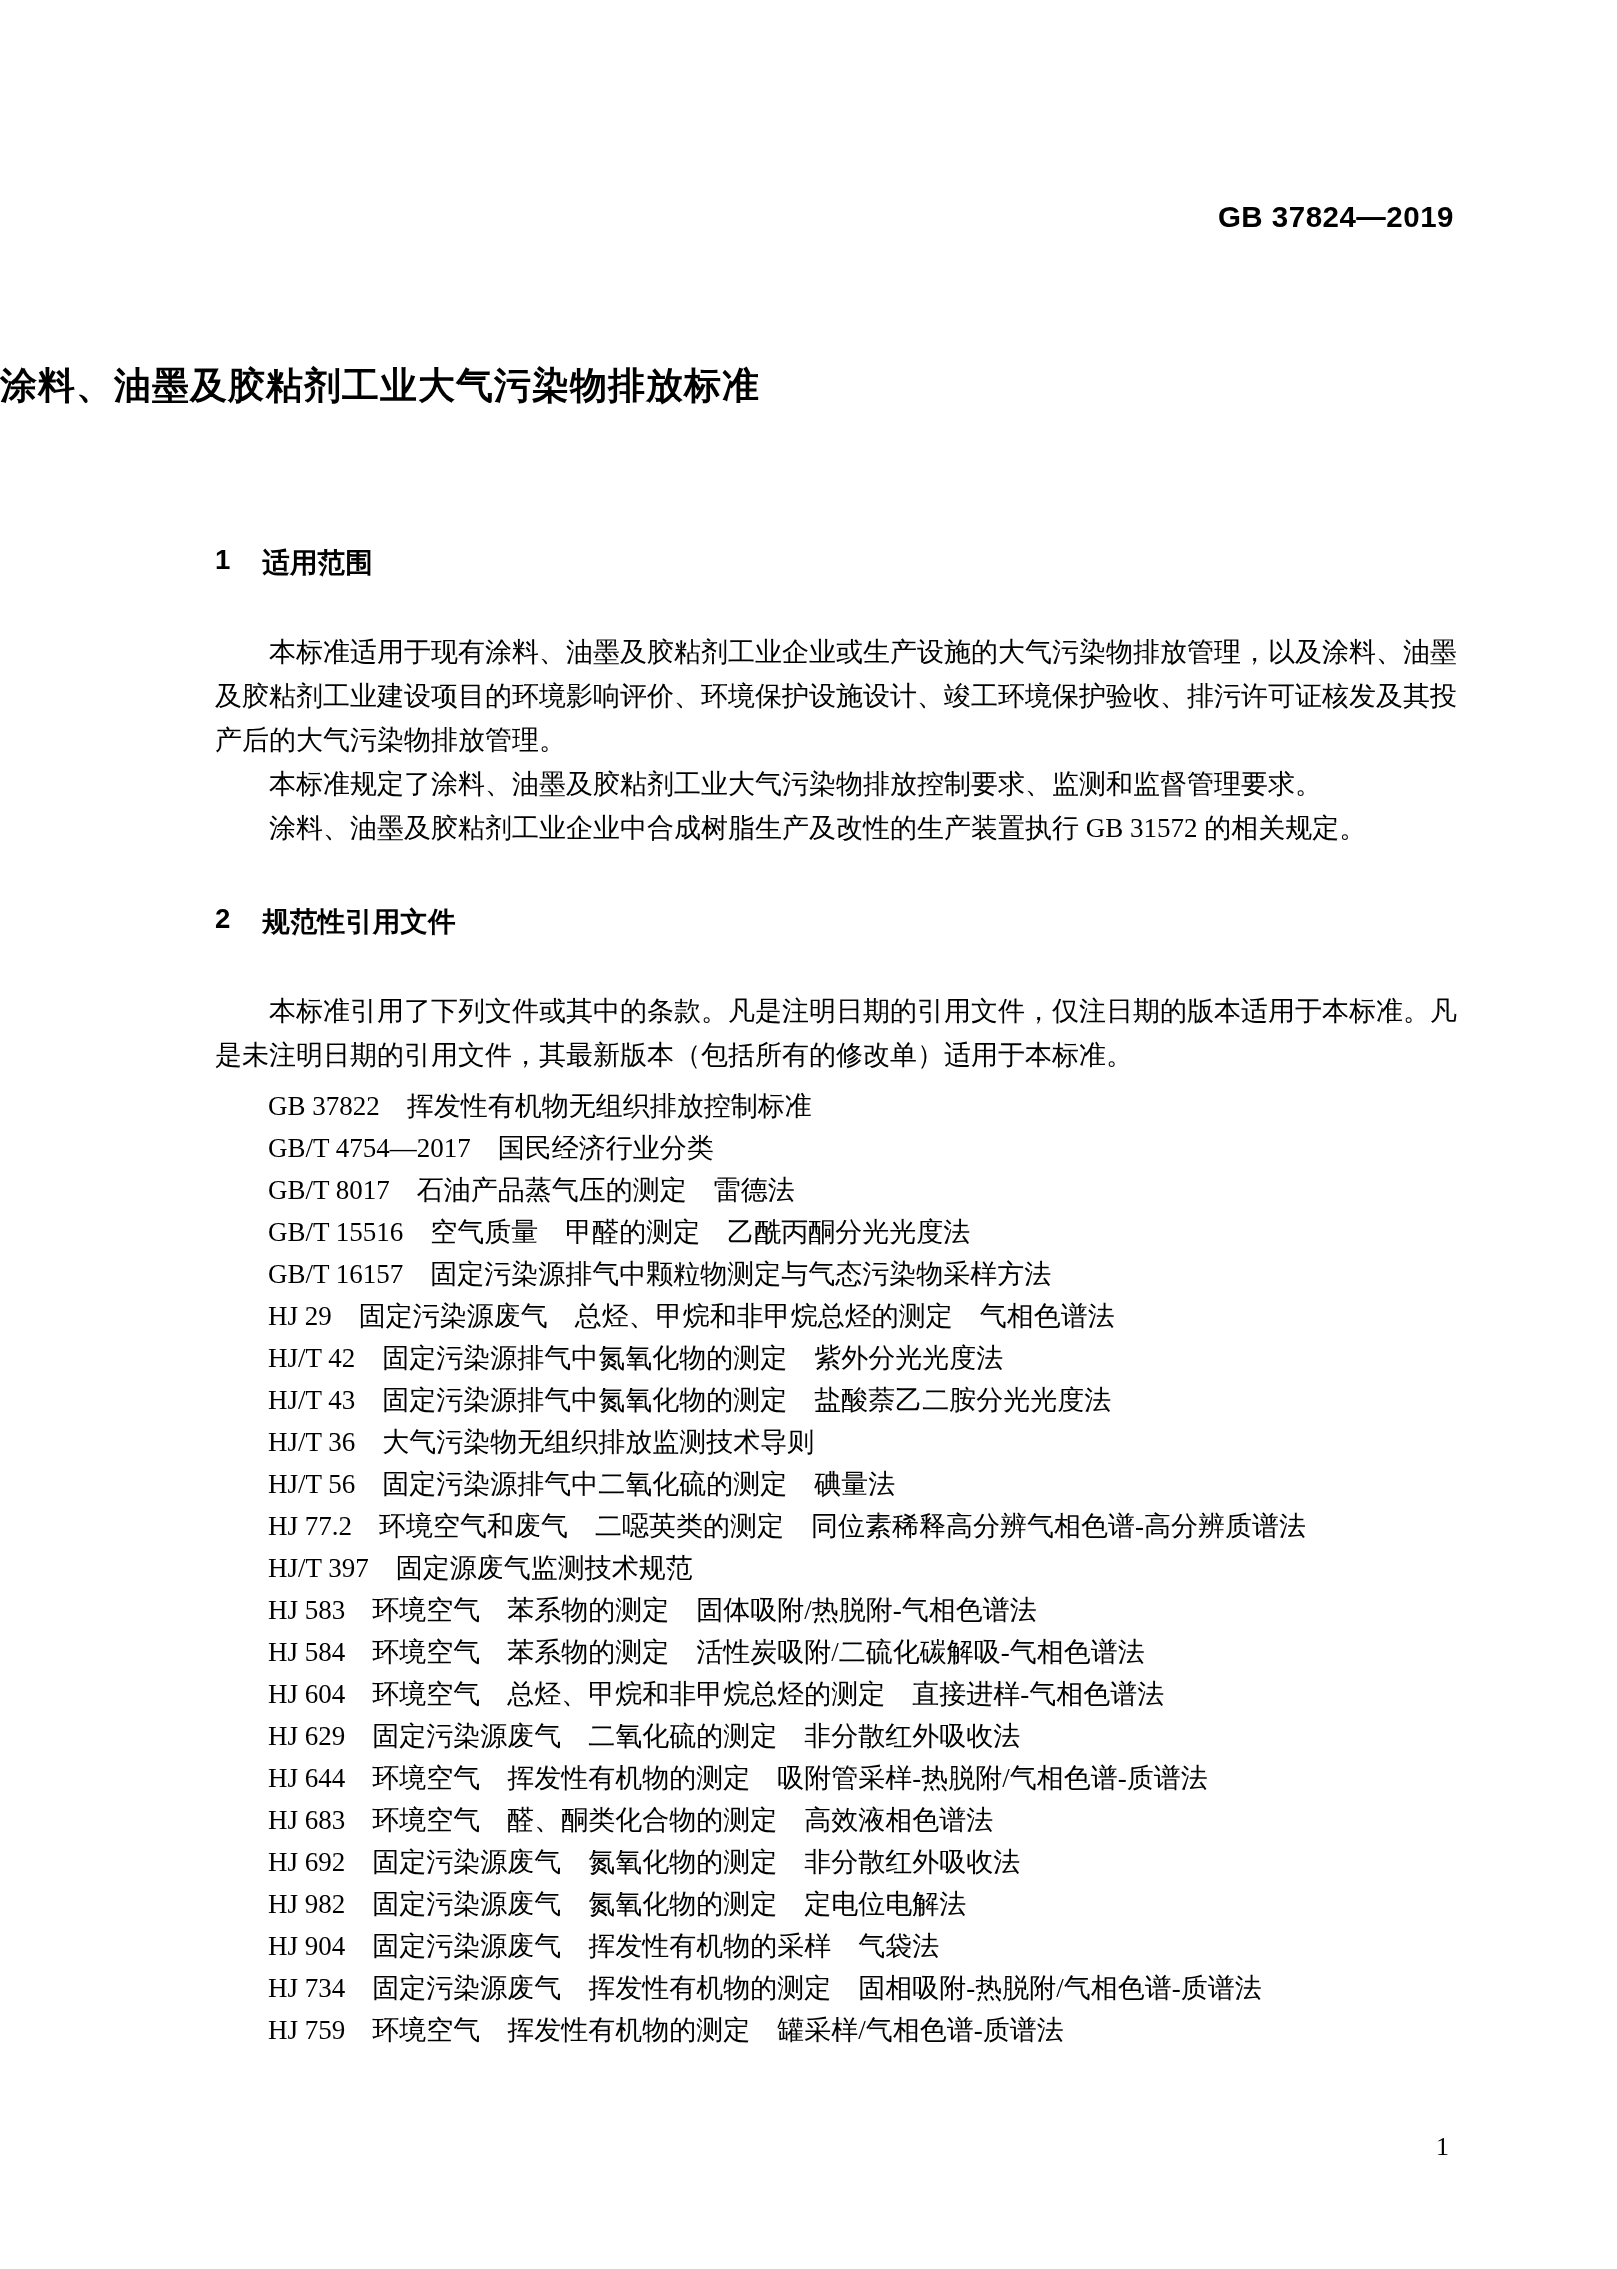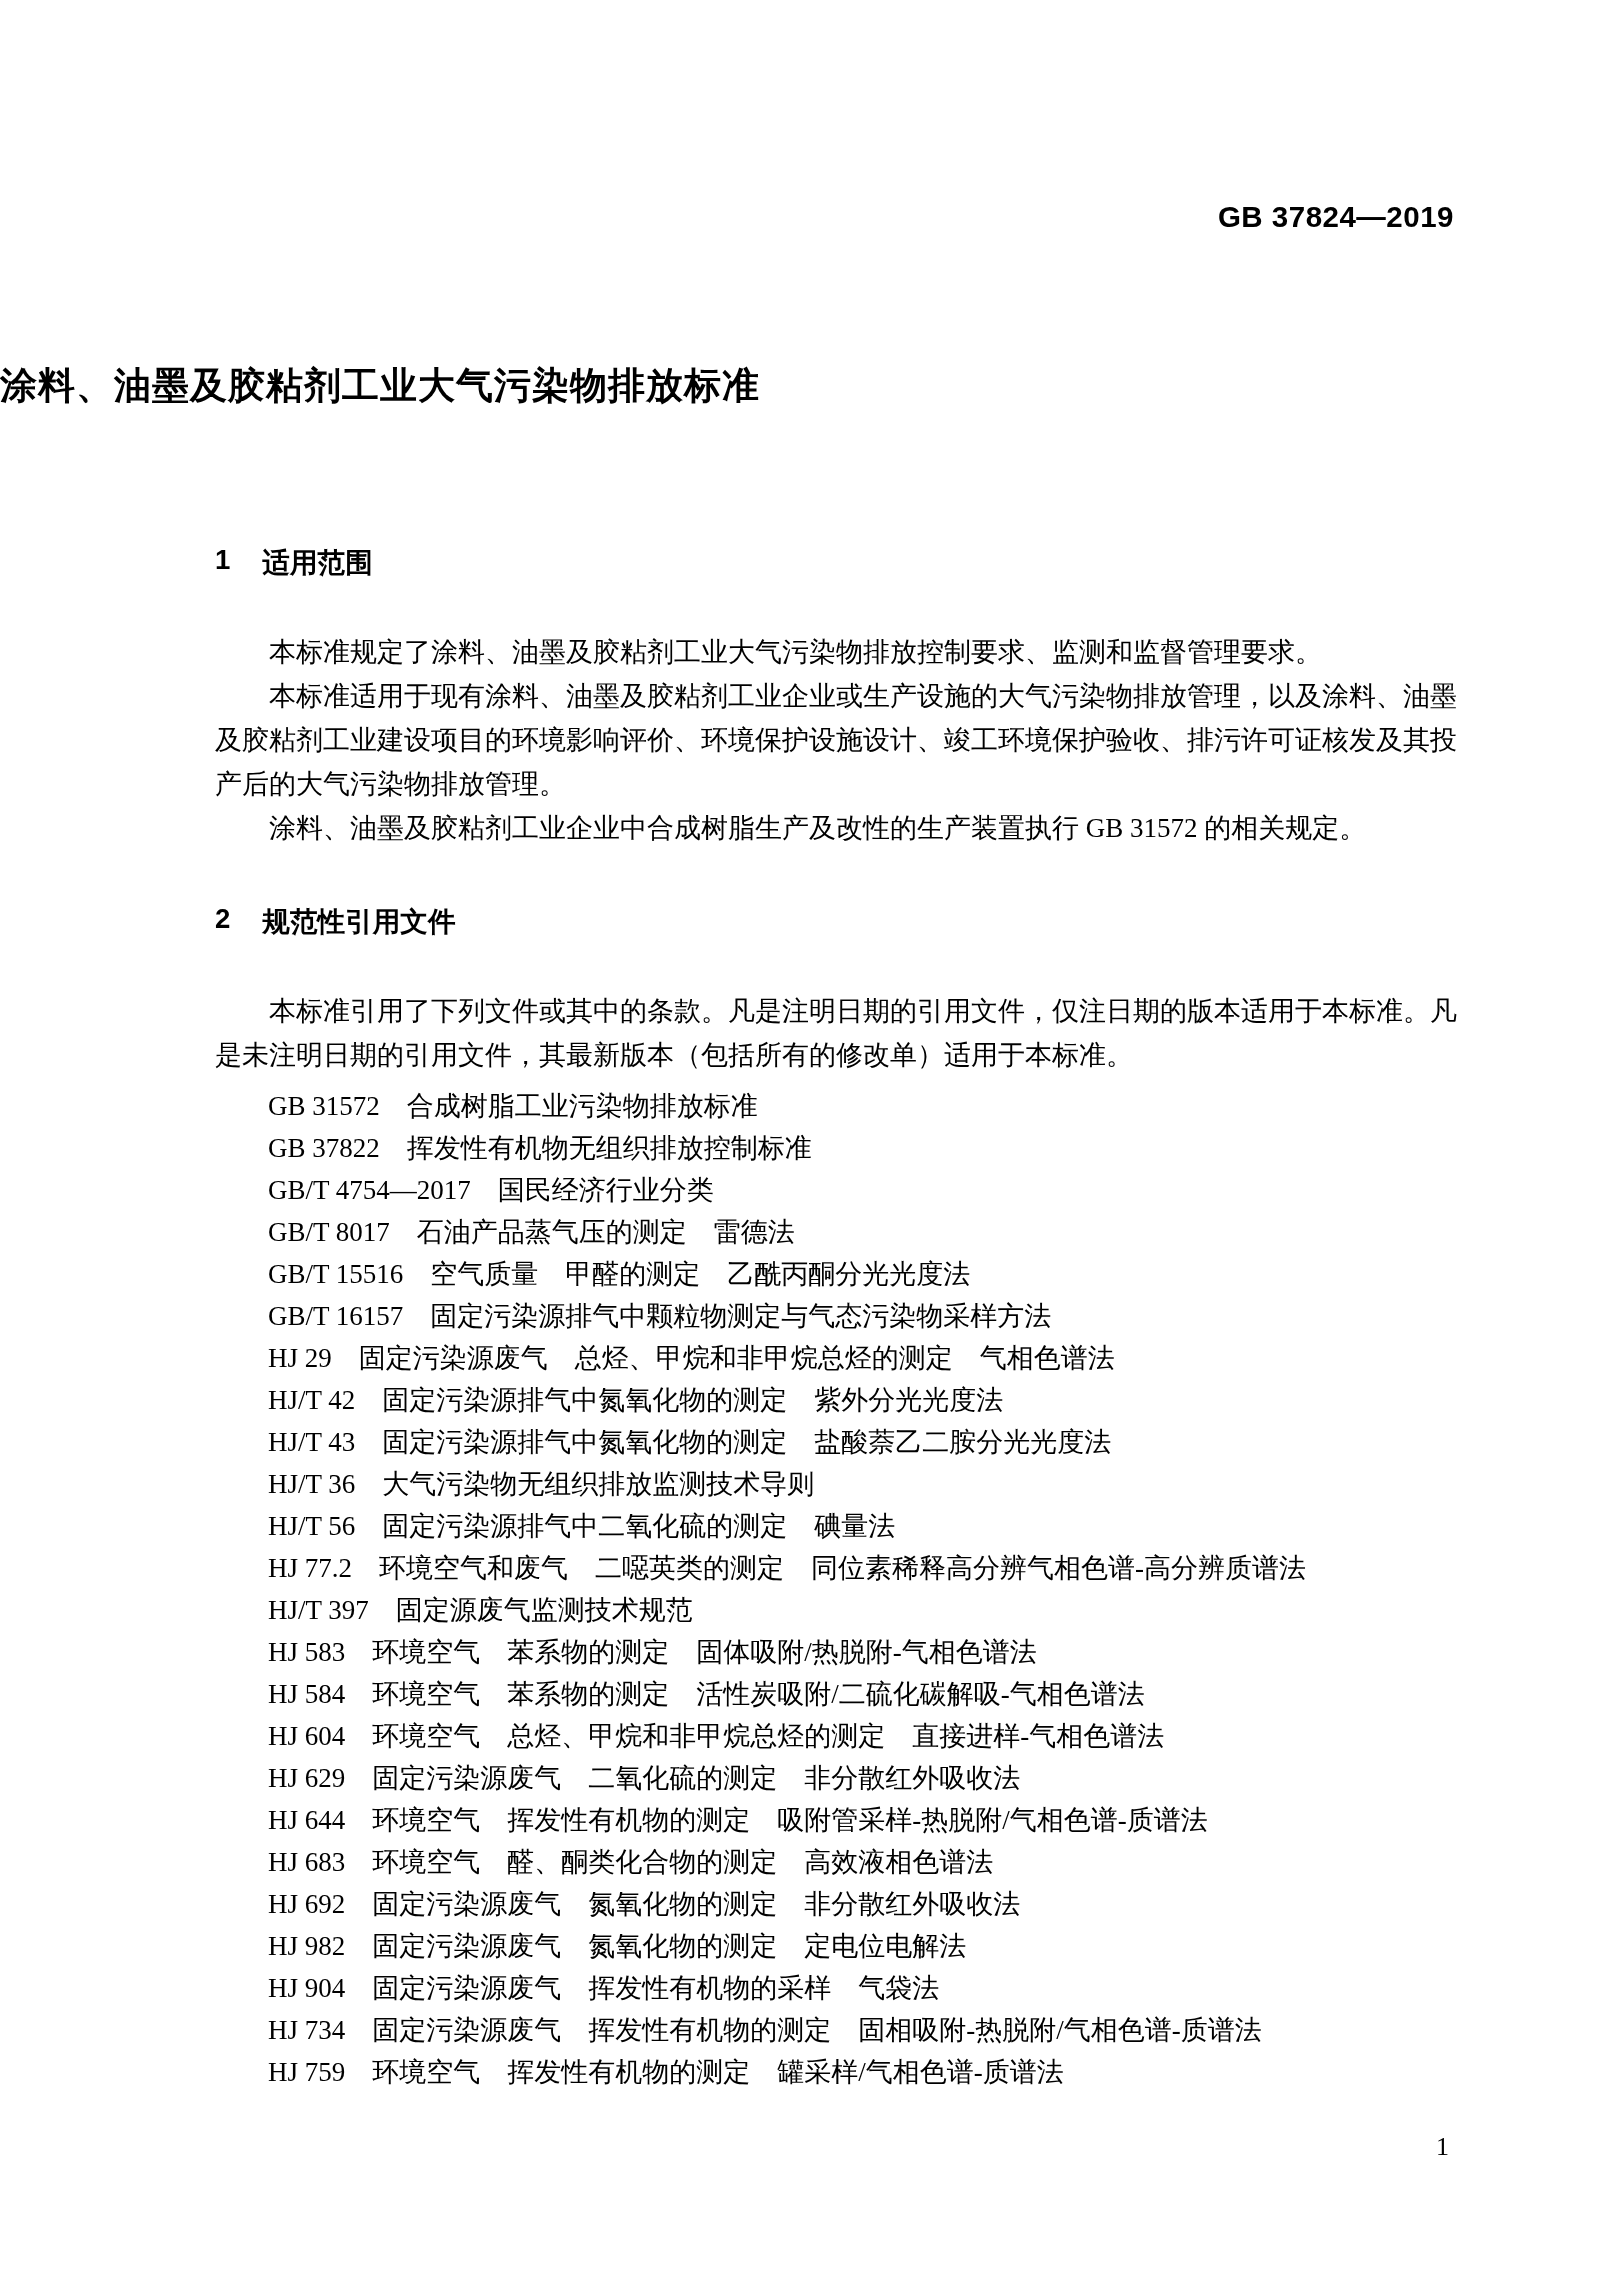--- a/index.html
+++ b/index.html
@@ -82,33 +82,32 @@
 
   <div class="doc-title">涂料、油墨及胶粘剂工业大气污染物排放标准</div>
 
   <div class="content">
 
     <div class="sec-heading">
       <span class="num">1</span>
       <span>适用范围</span>
     </div>
 
+    <p class="body-para">本标准适用于现有涂料、油墨及胶粘剂工业企业或生产设施的大气污染物排放管理，以及涂料、油墨及胶粘剂工业建设项目的环境影响评价、环境保护设施设计、竣工环境保护验收、排污许可证核发及其投产后的大气污染物排放管理。</p>
     <p class="body-para">本标准规定了涂料、油墨及胶粘剂工业大气污染物排放控制要求、监测和监督管理要求。</p>
-    <p class="body-para">本标准适用于现有涂料、油墨及胶粘剂工业企业或生产设施的大气污染物排放管理，以及涂料、油墨及胶粘剂工业建设项目的环境影响评价、环境保护设施设计、竣工环境保护验收、排污许可证核发及其投产后的大气污染物排放管理。</p>
     <p class="body-para">涂料、油墨及胶粘剂工业企业中合成树脂生产及改性的生产装置执行 GB 31572 的相关规定。</p>
 
     <div class="sec-heading sec2">
       <span class="num">2</span>
       <span>规范性引用文件</span>
     </div>
 
     <p class="body-para">本标准引用了下列文件或其中的条款。凡是注明日期的引用文件，仅注日期的版本适用于本标准。凡是未注明日期的引用文件，其最新版本（包括所有的修改单）适用于本标准。</p>
 
     <div class="ref-list">
-        <div class="ref-item">GB 31572　合成树脂工业污染物排放标准</div>
         <div class="ref-item">GB 37822　挥发性有机物无组织排放控制标准</div>
         <div class="ref-item">GB/T 4754—2017　国民经济行业分类</div>
         <div class="ref-item">GB/T 8017　石油产品蒸气压的测定　雷德法</div>
         <div class="ref-item">GB/T 15516　空气质量　甲醛的测定　乙酰丙酮分光光度法</div>
         <div class="ref-item">GB/T 16157　固定污染源排气中颗粒物测定与气态污染物采样方法</div>
         <div class="ref-item">HJ 29　固定污染源废气　总烃、甲烷和非甲烷总烃的测定　气相色谱法</div>
         <div class="ref-item">HJ/T 42　固定污染源排气中氮氧化物的测定　紫外分光光度法</div>
         <div class="ref-item">HJ/T 43　固定污染源排气中氮氧化物的测定　盐酸萘乙二胺分光光度法</div>
         <div class="ref-item">HJ/T 36　大气污染物无组织排放监测技术导则</div>
         <div class="ref-item">HJ/T 56　固定污染源排气中二氧化硫的测定　碘量法</div>

